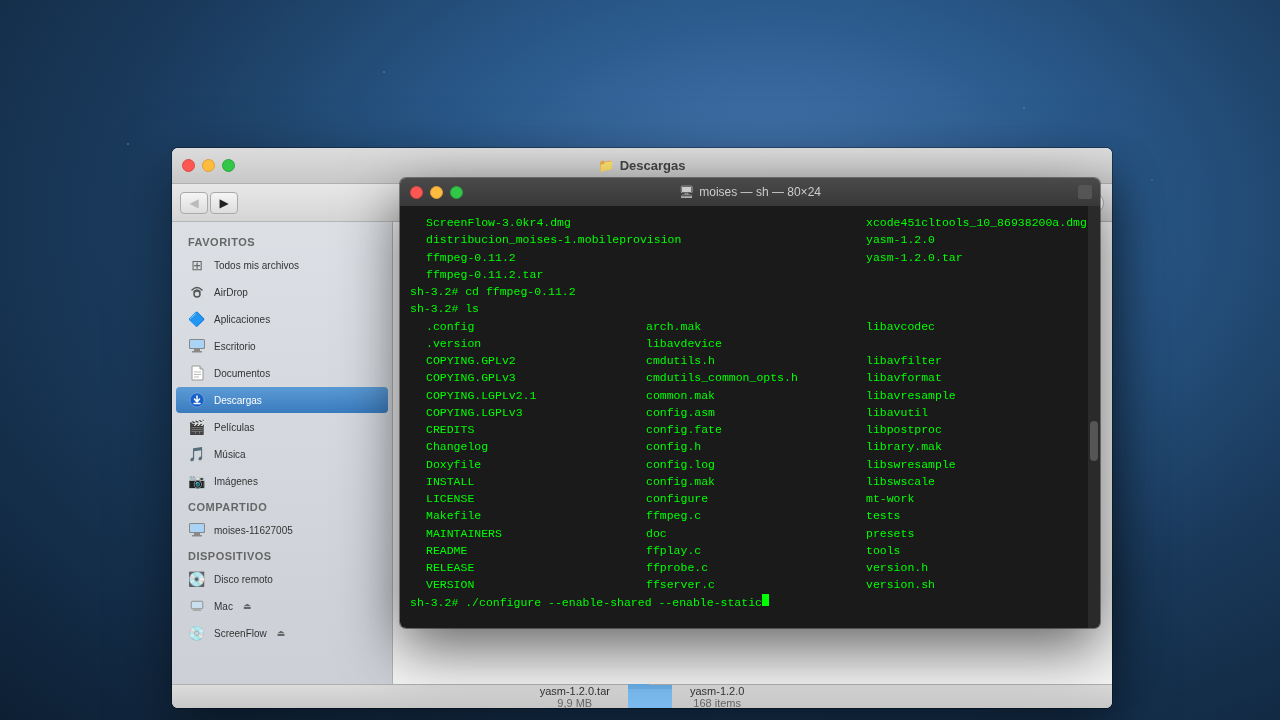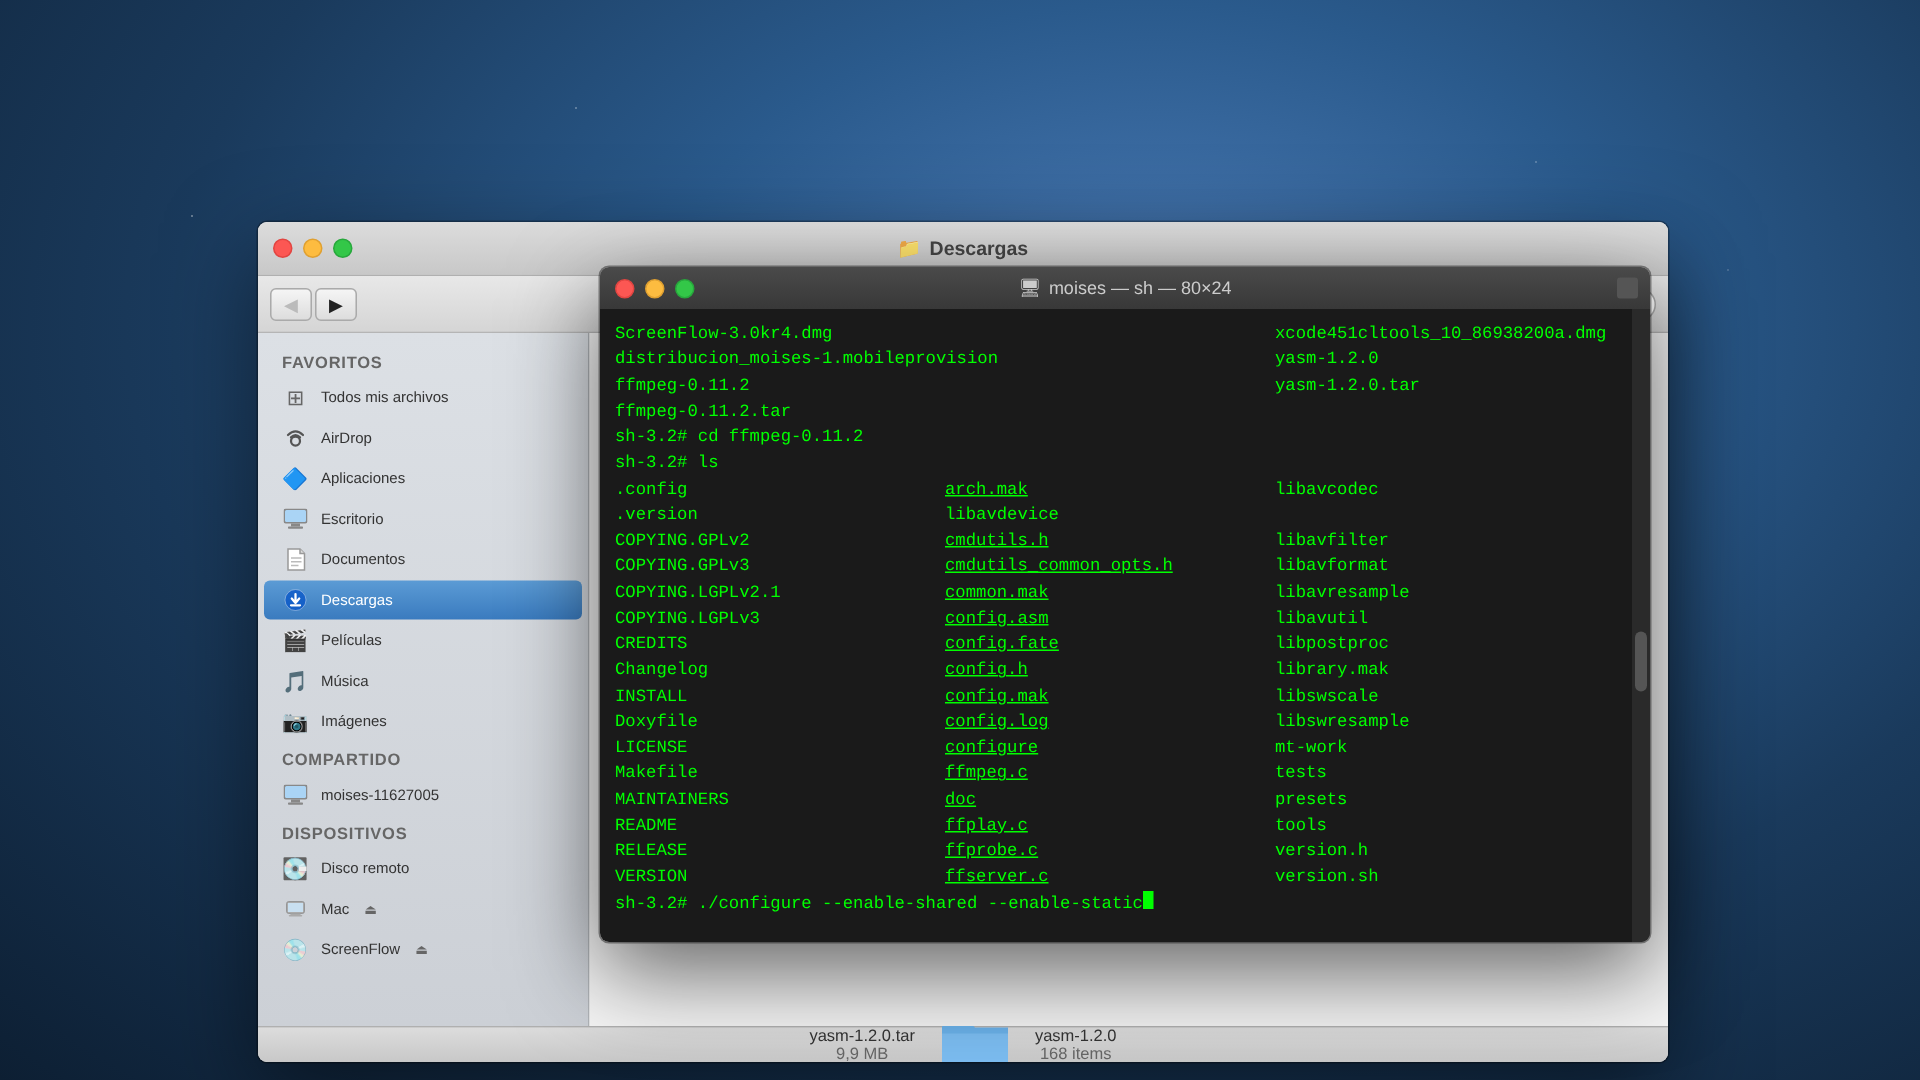--- a/index.html
+++ b/index.html
@@ -295,22 +295,22 @@
       font-size: 11.5px;
       line-height: 1.5;
       color: #00ff00;
     }
 
     .terminal-line {
       white-space: pre;
       display: flex;
     }
 
-    .t-col1 { display: inline-block; width: 220px; }
-    .t-col2 { display: inline-block; width: 220px; text-decoration: underline; }
+    .t-col1 { display: inline-block; width: 220px; margin-left: 16px; }
+    .t-col2 { display: inline-block; width: 220px; }
     .t-col3 { display: inline-block; }
 
     .prompt { color: #00ff00; }
 
     .terminal-scrollbar {
       position: absolute;
       right: 0;
       top: 28px;
       bottom: 0;
       width: 12px;
@@ -591,28 +591,28 @@
       <span class="t-col1">CREDITS</span>
       <span class="t-col2">config.fate</span>
       <span class="t-col3">libpostproc</span>
     </div>
     <div class="terminal-line">
       <span class="t-col1">Changelog</span>
       <span class="t-col2">config.h</span>
       <span class="t-col3">library.mak</span>
     </div>
     <div class="terminal-line">
+      <span class="t-col1">Doxyfile</span>
+      <span class="t-col2">config.log</span>
+      <span class="t-col3">libswresample</span>
+    </div>
+    <div class="terminal-line">
       <span class="t-col1">INSTALL</span>
       <span class="t-col2">config.mak</span>
       <span class="t-col3">libswscale</span>
-    </div>
-    <div class="terminal-line">
-      <span class="t-col1">Doxyfile</span>
-      <span class="t-col2">config.log</span>
-      <span class="t-col3">libswresample</span>
     </div>
     <div class="terminal-line">
       <span class="t-col1">LICENSE</span>
       <span class="t-col2">configure</span>
       <span class="t-col3">mt-work</span>
     </div>
     <div class="terminal-line">
       <span class="t-col1">Makefile</span>
       <span class="t-col2">ffmpeg.c</span>
       <span class="t-col3">tests</span>

